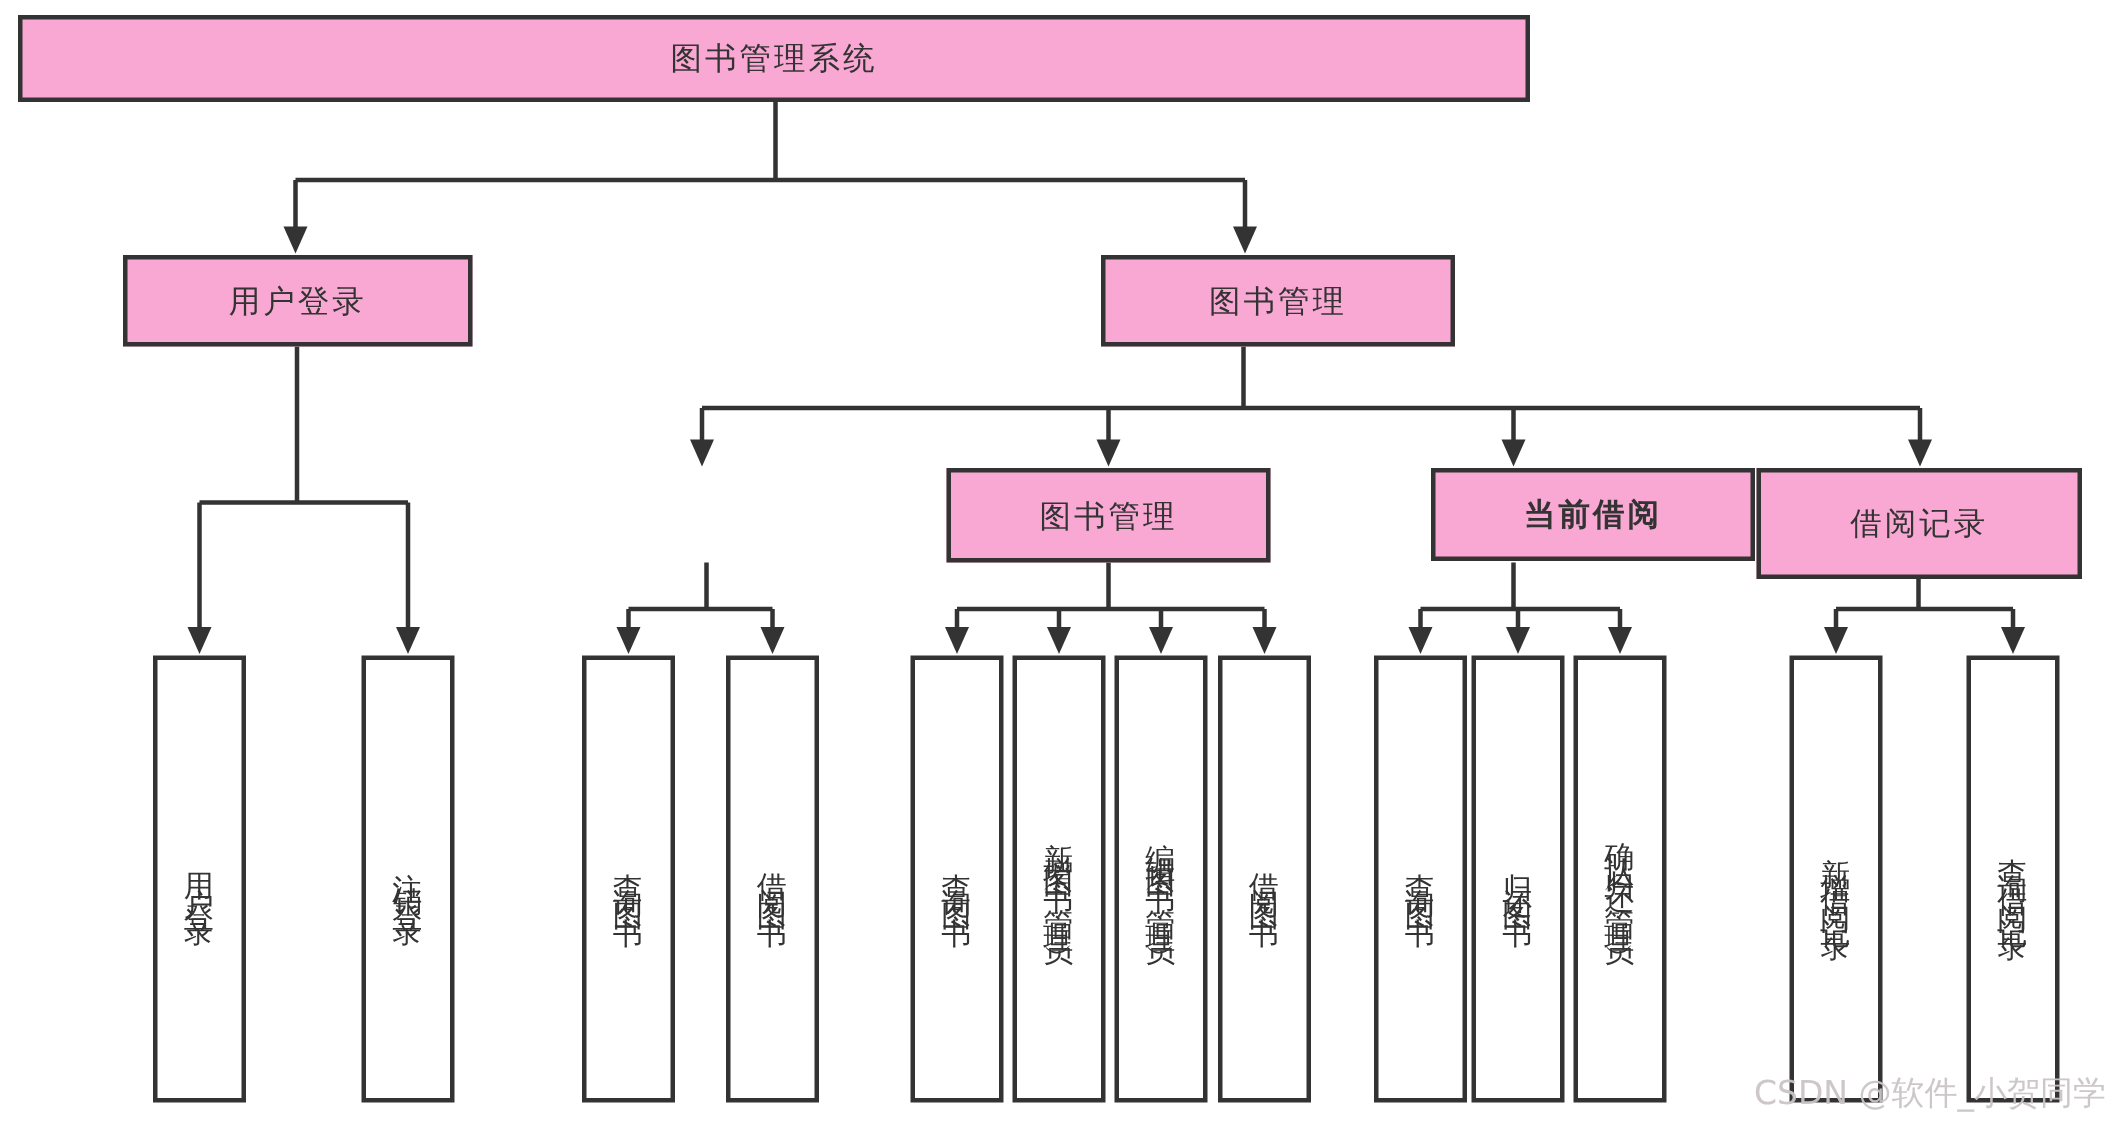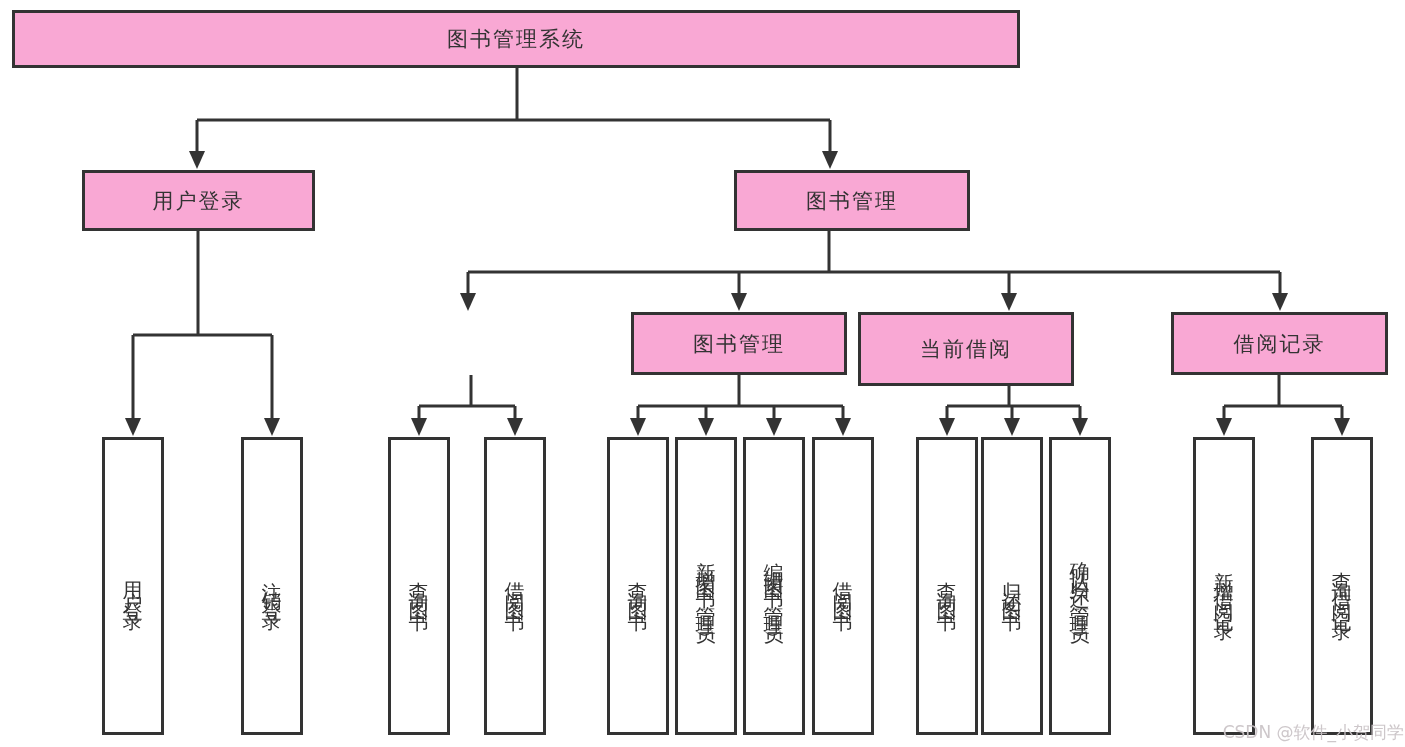--- a/index.html
+++ b/index.html
@@ -50,21 +50,21 @@
     z-index: 2;
     text-align: center;
   }
   .vbox.long {
     letter-spacing: 9px;
   }
   .watermark {
     position: absolute;
     right: 1px;
     bottom: 3px;
-    font-size: 17px;
+    font-size: 22px;
     letter-spacing: 0px;
     color: rgba(202, 196, 199, 0.95);
     z-index: 5;
     white-space: nowrap;
     margin-left: 28px;
   }
 </style>
 </head>
 <body>
 
@@ -92,22 +92,22 @@
       <polygon points="1216,418 1232,418 1224,436" fill="#333333"></polygon>
       <polygon points="1334,418 1350,418 1342,436" fill="#333333"></polygon>
     </svg>
 
   <div class="hbox" style="left:12px; top:10px; width:1008px; height:58px;">图书管理系统</div>
 
   <div class="hbox" style="left:82px; top:170px; width:233px; height:61px;">用户登录</div>
   <div class="hbox" style="left:711px; top:170px; width:236px; height:61px;margin-left:23px;">图书管理</div>
 
   <div class="hbox" style="left:631px; top:312px; width:216px; height:63px;">图书管理</div>
-  <div class="hbox" style="left:858px; top:312px; width:216px; height:74px;">当前借阅</div>
-  <div class="hbox" style="left:1171px; top:312px; width:217px; height:63px;">借阅记录</div>
+  <div class="hbox" style="left:954px; top:312px; width:216px; height:62px;font-weight:bold;">当前借阅</div>
+  <div class="hbox" style="left:1171px; top:312px; width:217px; height:74px;">借阅记录</div>
 
   <div class="vbox" style="left:102px; top:437px; width:62px; height:298px;">用户登录</div>
   <div class="vbox" style="left:241px; top:437px; width:62px; height:298px;">注销登录</div>
 
   <div class="vbox" style="left:388px; top:437px; width:62px; height:298px;">查询图书</div>
   <div class="vbox" style="left:484px; top:437px; width:62px; height:298px;">借阅图书</div>
 
   <div class="vbox" style="left:607px; top:437px; width:62px; height:298px;">查询图书</div>
   <div class="vbox long" style="left:675px; top:437px; width:62px; height:298px;">新增图书（管理员）</div>
   <div class="vbox long" style="left:743px; top:437px; width:62px; height:298px;">编辑图书（管理员）</div>

